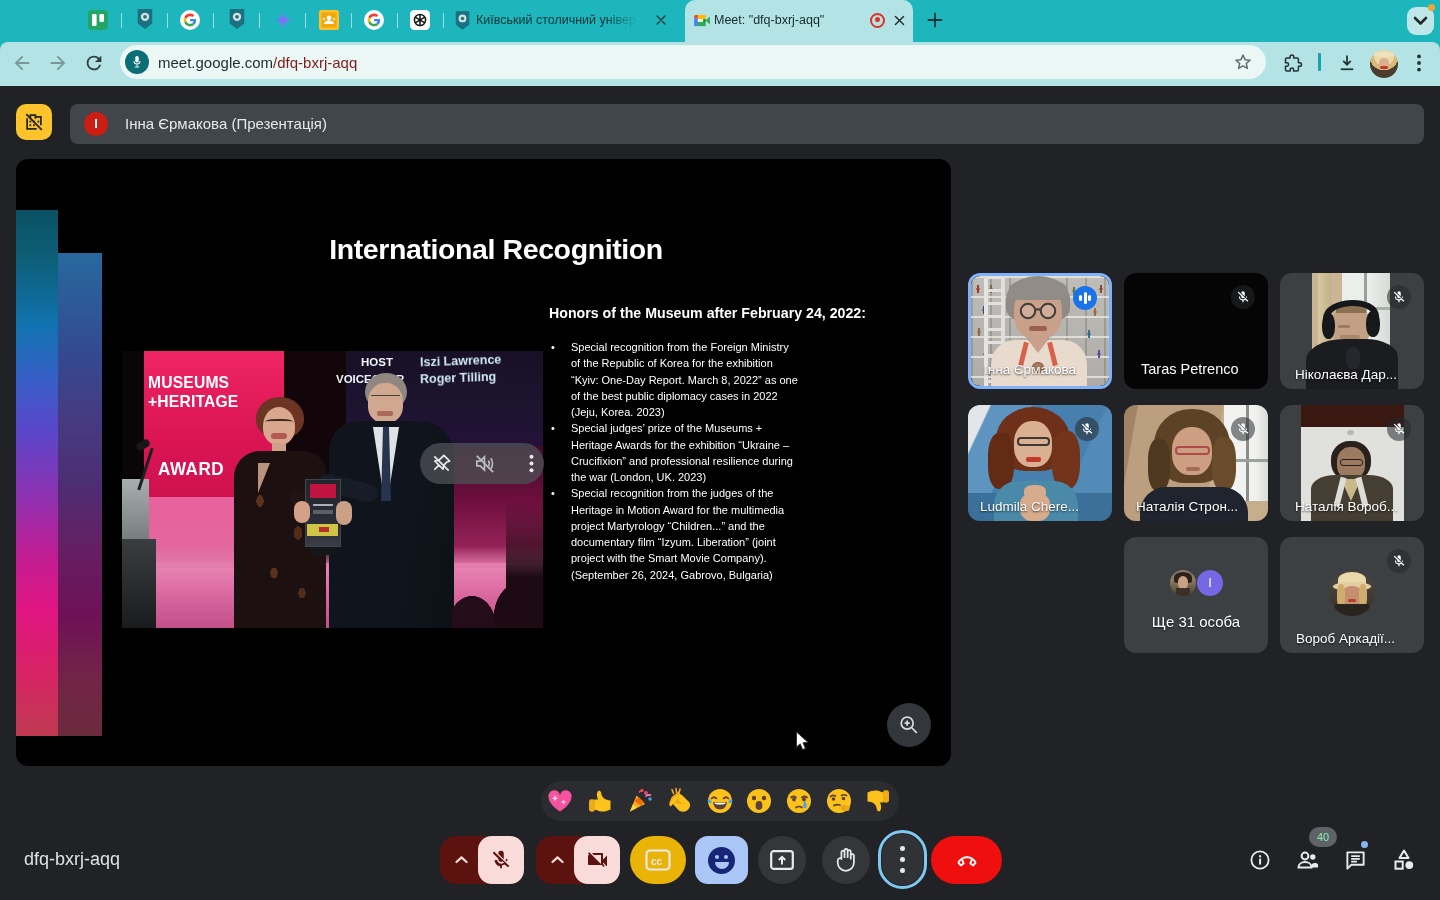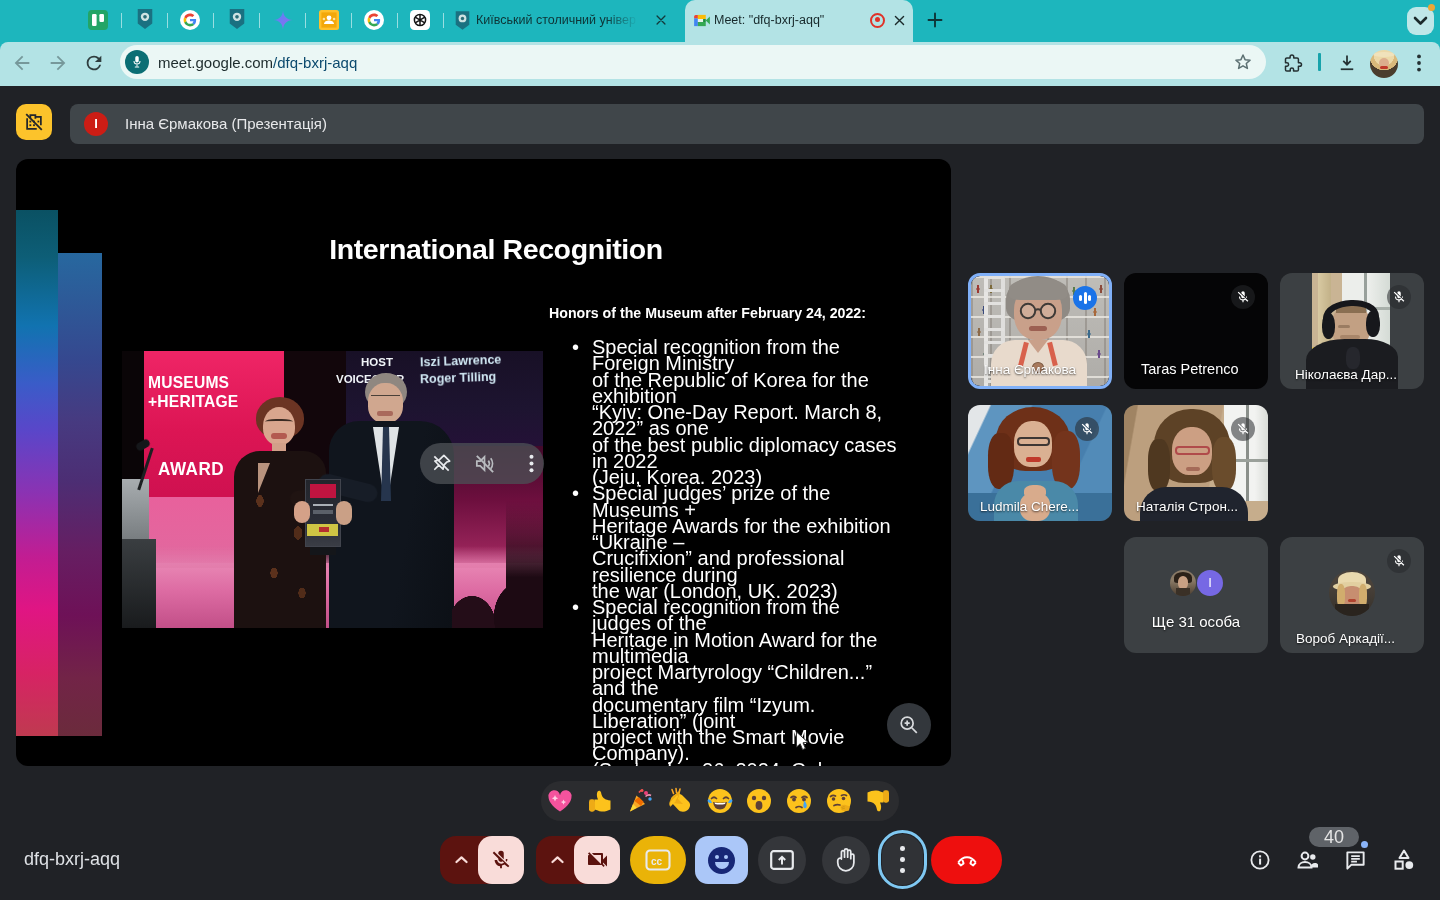--- a/index.html
+++ b/index.html
@@ -20,35 +20,35 @@
 
 #recdot{position:absolute;left:870px;top:12.5px;width:15px;height:15px;border-radius:50%;border:2.4px solid #e03228;}
 #recdot:after{content:"";position:absolute;left:2.6px;top:2.6px;width:5px;height:5px;border-radius:50%;background:#e03228;}
 #newtab{position:absolute;left:927px;top:12px;width:16px;height:16px;}
 #tsmenu{position:absolute;left:1407px;top:7px;width:27px;height:28px;background:#bfe7e8;border-radius:9px;}
 #tsdot{position:absolute;left:1428px;top:4px;width:7px;height:7px;border-radius:50%;background:#eda735;}
 
 #omnibox{position:absolute;left:120px;top:3px;width:1146px;height:34px;border-radius:17px;background:#ebf7f5;}
 #miccirc{position:absolute;left:125px;top:8px;width:24px;height:24px;border-radius:50%;background:#0b6e74;}
 #url{position:absolute;left:158px;top:12px;font-size:15px;color:#1d2b2c;}
-#url span{color:#0c4a6e;}
+#url span{color:#7f1d1d;}
 
 #page{position:absolute;left:0;top:86px;width:1440px;height:814px;background:#202226;}
 #notifbar{position:absolute;left:70px;top:18px;width:1354px;height:40px;background:#40464a;border-radius:8px;}
 #notifbar .avat{position:absolute;left:14px;top:8px;width:24px;height:24px;border-radius:50%;background:#cc1d15;color:#fff;font-size:13px;font-weight:bold;text-align:center;line-height:24px;}
 #notifbar .txt{position:absolute;left:55px;top:11px;font-size:15px;color:#e7e8ea;}
 #yellowic{position:absolute;left:16px;top:18px;width:36px;height:36px;border-radius:10px;background:#fcc32b;}
 
 #screen{position:absolute;left:16px;top:73px;width:935px;height:607px;background:#000;border-radius:12px;overflow:hidden;}
 
 .gbar1{position:absolute;left:0px;top:51px;width:42px;height:526px;background:linear-gradient(180deg,#0a5163 0%,#0d5e77 9%,#1173b0 22%,#3a5cc8 33%,#5a46c9 42%,#8c32b2 54%,#c21d92 66%,#e01583 76%,#d72364 88%,#bf3a50 100%);}
 .gbar2{position:absolute;left:42px;top:94px;width:44px;height:483px;background:linear-gradient(180deg,#27689f 0%,#35488f 22%,#473a80 35%,#4c2e74 47%,#661e62 62%,#6e1157 75%,#722447 88%,#6b2b3c 100%);}
 #slidetitle{position:absolute;left:160px;top:77px;width:640px;text-align:center;color:#fff;font-weight:bold;font-size:28.5px;letter-spacing:-0.4px;margin-top:-3px;}
 #honors{position:absolute;left:533px;top:146px;color:#fff;font-weight:bold;font-size:14.2px;}
-#bullets{position:absolute;left:556px;top:180px;width:330px;color:#fff;font-size:20px;line-height:16.25px;}
+#bullets{position:absolute;left:535px;top:180px;width:330px;color:#fff;font-size:11px;line-height:16.25px;}
 #bullets .b{position:relative;padding-left:20px;}
 #bullets .b:before{content:"•";position:absolute;left:0px;}
 
 #photo{position:absolute;left:106px;top:192px;width:421px;height:277px;background:#0a0508;overflow:hidden;}
 
 #pill{position:absolute;left:404px;top:284px;width:124px;height:41px;border-radius:21px;background:rgba(75,79,84,.78);}
 
 #zoombtn{position:absolute;left:871px;top:544px;width:44px;height:44px;border-radius:50%;background:#33373c;}
 
 #cursor{position:absolute;left:779px;top:572px;}
@@ -452,20 +452,39 @@
     <div class="abs" style="left:62px;top:62px;width:14px;height:4px;border-radius:2px;background:#a56b58;"></div>
     <div class="abs" style="left:16px;top:82px;width:108px;height:34px;border-radius:26px 26px 0 0;background:#20242e;"></div>
   </div>
         <div class="name">Наталія Строн...</div>
         <div class="micoff">
           <svg style="position:absolute;left:5px;top:5px;" width="14" height="14" viewBox="0 0 24 24">
             <path fill="#fff" d="M15 11.13V5a3 3 0 0 0-6 0v.18l6 5.95zM19 11h-1.7c0 .58-.1 1.13-.27 1.64l1.27 1.27c.44-.88.7-1.87.7-2.91zM4.41 2.86 3 4.27l6 6V11a3 3 0 0 0 4.73 2.45l1.66 1.66a4.98 4.98 0 0 1-2.64.89h-1.5A5.25 5.25 0 0 1 6.7 11H5a7 7 0 0 0 6 6.92V21h2v-3.08a6.8 6.8 0 0 0 2.86-1.01L19.73 20l1.41-1.41L4.41 2.86z"></path>
           </svg>
         </div>
       </div>
+    <div class="tile" id="t6" style="left:1280px;top:319px;">
+        <div class="abs" style="left:21px;top:0;width:103px;height:116px;background:#e0e1dd;">
+    <div class="abs" style="left:0;top:0;width:103px;height:22px;background:#391812;"></div>
+    <div class="abs" style="left:46px;top:25px;width:7px;height:5px;border-radius:50%;background:#b8b8b2;"></div>
+    <div class="abs" style="left:30px;top:36px;width:40px;height:40px;border-radius:46%;background:#2a211c;"></div>
+    <div class="abs" style="left:36px;top:42px;width:28px;height:32px;border-radius:46% 46% 42% 42%;background:#9c7a60;"></div>
+    <div class="abs" style="left:39px;top:54px;width:23px;height:7px;border:1.5px solid #241f1c;border-radius:3px;"></div>
+    <div class="abs" style="left:10px;top:70px;width:82px;height:46px;border-radius:30% 30% 0 0;background:#453e33;"></div>
+    <div class="abs" style="left:40px;top:74px;width:20px;height:22px;background:#c9b98a;clip-path:polygon(0 0,100% 0,50% 100%);"></div>
+    <div class="abs" style="left:36px;top:72px;width:6px;height:30px;background:#ddddd5;transform:rotate(14deg);"></div>
+    <div class="abs" style="left:58px;top:72px;width:6px;height:30px;background:#ddddd5;transform:rotate(-14deg);"></div>
+  </div>
+        <div class="name" style="left:15px;">Наталія Вороб...</div>
+        <div class="micoff">
+          <svg style="position:absolute;left:5px;top:5px;" width="14" height="14" viewBox="0 0 24 24">
+            <path fill="#fff" d="M15 11.13V5a3 3 0 0 0-6 0v.18l6 5.95zM19 11h-1.7c0 .58-.1 1.13-.27 1.64l1.27 1.27c.44-.88.7-1.87.7-2.91zM4.41 2.86 3 4.27l6 6V11a3 3 0 0 0 4.73 2.45l1.66 1.66a4.98 4.98 0 0 1-2.64.89h-1.5A5.25 5.25 0 0 1 6.7 11H5a7 7 0 0 0 6 6.92V21h2v-3.08a6.8 6.8 0 0 0 2.86-1.01L19.73 20l1.41-1.41L4.41 2.86z"></path>
+          </svg>
+        </div>
+      </div>
     <div class="tile" id="t8" style="left:1124px;top:451px;">
         <div class="abs" style="left:46px;top:33px;width:26px;height:26px;border-radius:50%;background:linear-gradient(180deg,#8a7a66 0 40%,#4a3c2e 100%);overflow:hidden;">
           <div class="abs" style="left:4px;top:2px;width:18px;height:11px;border-radius:50% 50% 20% 20%;background:#2b2118;"></div>
           <div class="abs" style="left:8px;top:6px;width:10px;height:13px;border-radius:48% 48% 42% 42%;background:#c9a184;"></div>
           <div class="abs" style="left:6px;top:18px;width:14px;height:8px;background:#3a3026;"></div>
         </div>
   <div class="abs" style="left:73px;top:33px;width:26px;height:26px;border-radius:50%;background:#7668e4;color:#fff;font-size:13px;text-align:center;line-height:26px;">I</div>
         <div class="name" style="left:0;right:0;bottom:23px;font-size:15px;text-align:center;">Ще 31 особа</div>
       </div>
     <div class="tile" id="t9" style="left:1280px;top:451px;">
@@ -613,21 +632,21 @@
     <svg class="abs" style="left:1296px;top:763px;" width="24" height="22" viewBox="0 0 24 22">
         <g fill="none" stroke="#e8eaed" stroke-width="2">
           <circle cx="9" cy="7" r="3.4"></circle>
           <path d="M2.5 18.5 c0-3.6 3.2-5.4 6.5-5.4 s6.5 1.8 6.5 5.4z"></path>
         </g>
         <g fill="#e8eaed">
           <circle cx="16.8" cy="8" r="2.7"></circle>
           <path d="M14.5 18.5 c0-2.6 2-4.4 4.4-4.4 1.2 0 2.4.5 3.1 1.4 v3 z"></path>
         </g>
       </svg>
-    <div class="abs" style="left:1309px;top:741px;width:50px;height:20px;border-radius:10px;background:#5f6368;color:#e5e5e5;font-size:18px;text-align:center;line-height:20px;">40</div>
+    <div class="abs" style="left:1309px;top:741px;width:28px;height:20px;border-radius:10px;background:#5f6368;color:#86efac;font-size:11px;text-align:center;line-height:20px;">40</div>
     <svg class="abs" style="left:1344px;top:763px;" width="23" height="23" viewBox="0 0 24 24">
         <path d="M3.5 3.5 h17 v13 h-13 l-4 4 z" fill="none" stroke="#e8eaed" stroke-width="2" stroke-linejoin="round"></path>
         <path d="M7.5 7.5 h9 M7.5 10.3 h9 M7.5 13.1 h6" stroke="#e8eaed" stroke-width="1.8"></path>
       </svg>
     <div class="abs" style="left:1361px;top:755px;width:7px;height:7px;border-radius:50%;background:#8ab4f8;"></div>
     <svg class="abs" style="left:1392px;top:762px;" width="24" height="24" viewBox="0 0 24 24">
         <path d="M12 2.5 L16.5 10 h-9 z" fill="none" stroke="#e8eaed" stroke-width="2" stroke-linejoin="round"></path>
         <rect x="3.5" y="13.5" width="7.2" height="7.2" fill="none" stroke="#e8eaed" stroke-width="2"></rect>
         <circle cx="17.3" cy="17.1" r="3.9" fill="#e8eaed"></circle>
       </svg>

